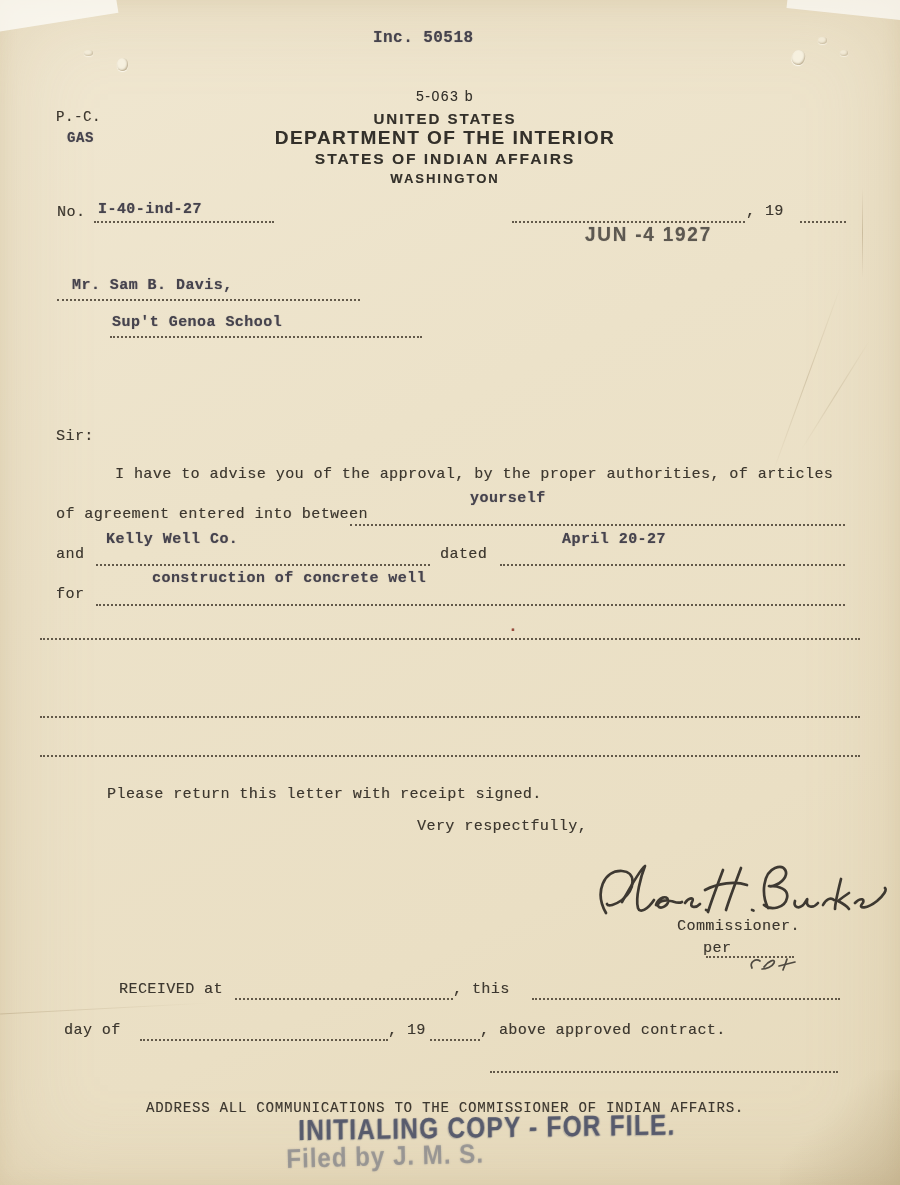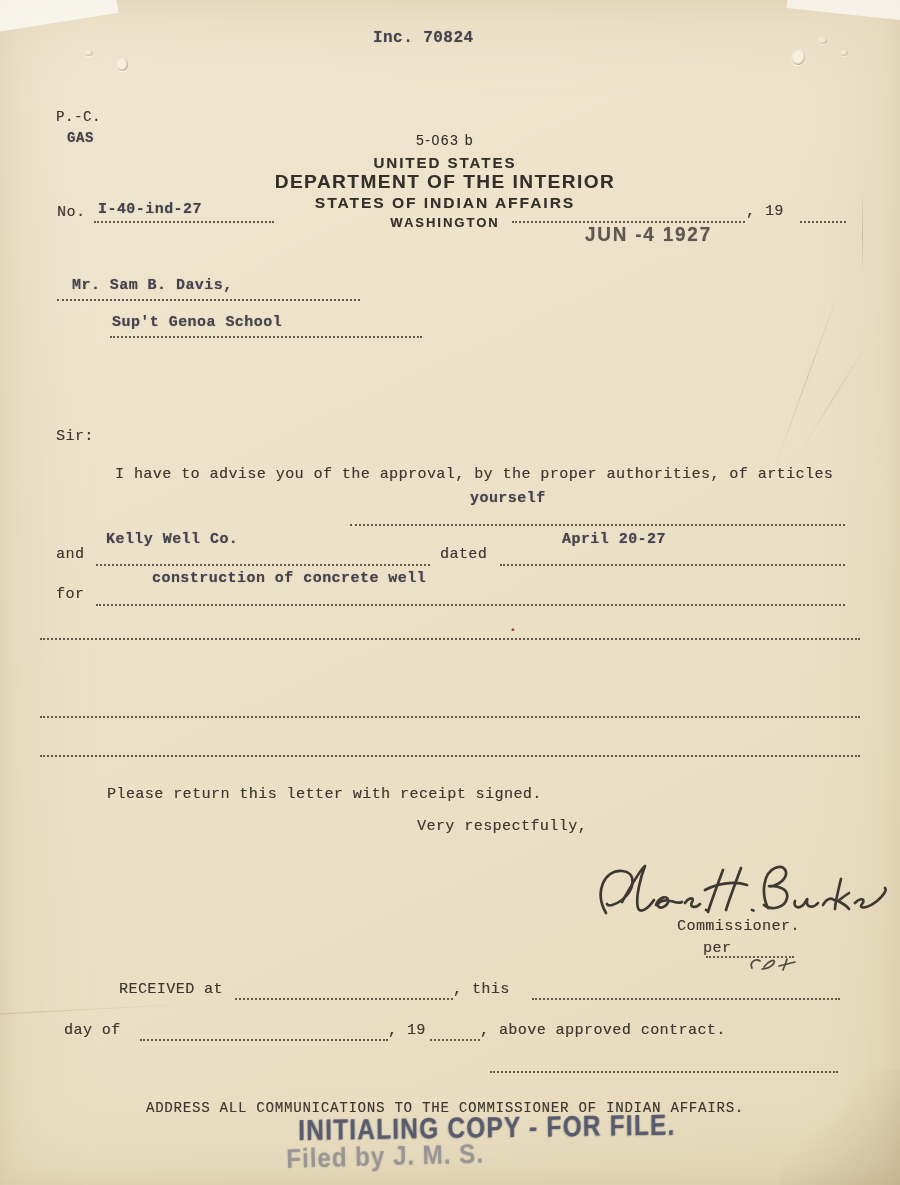--- a/index.html
+++ b/index.html
@@ -10,21 +10,21 @@
     font-family:"Liberation Mono","DejaVu Sans Mono",monospace;
     color:#3c372f;
   }
   .el{position:absolute;white-space:pre;}
   .tw{font-size:15px;letter-spacing:.45px;color:#3c372f;
       text-shadow:.4px .4px .6px rgba(70,60,45,.4);}
   .tw-sm{font-size:14px;letter-spacing:.6px;}
   .typed{font-weight:700;color:#46434d;text-shadow:0 0 1px rgba(70,67,80,.55);}
   .printed{font-family:"Liberation Sans","DejaVu Sans",sans-serif;color:#33302a;
       text-shadow:.3px .3px .4px rgba(60,55,45,.35);}
-  .hdr{left:0;width:890px;text-align:center;font-weight:600;margin-top:44px;}
+  .hdr{left:0;width:890px;text-align:center;font-weight:600;}
   .dotted{height:0;border-bottom:2px dotted rgba(64,55,42,.8);}
   .stamp{font-family:"Liberation Sans","DejaVu Sans",sans-serif;transform-origin:left top;}
   .blemish{position:absolute;background:#f6f0df;border-radius:45%;
       box-shadow:inset -1px -1px 2px rgba(140,118,78,.55),0 1px 1px rgba(255,253,246,.8);}
   .crease{position:absolute;pointer-events:none;}
   svg{overflow:visible;}
 </style>
 </head>
 <body>
 
@@ -36,21 +36,21 @@
   <div class="blemish" style="left:84px;top:50px;width:9px;height:6px;opacity:.7;"></div>
   <div class="blemish" style="left:792px;top:50px;width:13px;height:15px;transform:rotate(18deg);"></div>
   <div class="blemish" style="left:818px;top:37px;width:9px;height:7px;opacity:.7;"></div>
   <div class="blemish" style="left:840px;top:50px;width:8px;height:6px;opacity:.65;"></div>
   <div class="crease" style="left:862px;top:188px;width:1px;height:90px;background:linear-gradient(rgba(150,128,88,0),rgba(150,128,88,.35),rgba(150,128,88,0));"></div>
   <div class="crease" style="left:806px;top:280px;width:1px;height:200px;background:linear-gradient(rgba(150,128,88,0),rgba(150,128,88,.28),rgba(150,128,88,0));transform:rotate(20deg);"></div>
   <div class="crease" style="left:835px;top:330px;width:1px;height:130px;background:linear-gradient(rgba(150,128,88,0),rgba(150,128,88,.22),rgba(150,128,88,0));transform:rotate(32deg);"></div>
   <div class="crease" style="left:780px;top:1070px;width:120px;height:115px;background:linear-gradient(315deg,rgba(158,136,96,.32),rgba(158,136,96,0) 62%);"></div>
   <div class="crease" style="left:0px;top:1008px;width:210px;height:1px;background:linear-gradient(90deg,rgba(150,128,88,.3),rgba(150,128,88,0));transform:rotate(-3deg);"></div>
 
-  <div class="el tw typed" style="left:373px;top:29px;font-size:16px;">Inc. 70824</div>
+  <div class="el tw typed" style="left:373px;top:29px;font-size:16px;">Inc. 50518</div>
   <div class="el printed hdr" style="top:88px;font-size:14px;letter-spacing:1.5px;font-weight:400;">5-063 b</div>
 
   <div class="el tw-sm tw" style="left:56px;top:109px;">P.-C.</div>
   <div class="el tw-sm tw typed" style="left:67px;top:130px;">GAS</div>
 
   <div class="el printed hdr" style="top:110px;font-size:15px;letter-spacing:2px;">UNITED STATES</div>
   <div class="el printed hdr" style="top:127px;font-size:19px;letter-spacing:1.5px;">DEPARTMENT OF THE INTERIOR</div>
   <div class="el printed hdr" style="top:150px;font-size:15.5px;letter-spacing:2px;">STATES OF INDIAN AFFAIRS</div>
   <div class="el printed hdr" style="top:171px;font-size:13px;letter-spacing:2px;">WASHINGTON</div>
 
@@ -66,20 +66,21 @@
   <div class="el tw typed" style="left:72px;top:277px;">Mr. Sam B. Davis,</div>
   <div class="el dotted" style="left:57px;top:299px;width:303px;"></div>
   <div class="el tw typed" style="left:112px;top:314px;">Sup't Genoa School</div>
   <div class="el dotted" style="left:110px;top:336px;width:312px;"></div>
 
   <div class="el tw" style="left:56px;top:428px;">Sir:</div>
 
   <div class="el tw" style="left:115px;top:466px;">I have to advise you of the approval, by the proper authorities, of articles</div>
 
   <div class="el tw typed" style="left:470px;top:490px;">yourself</div>
+  <div class="el tw" style="left:56px;top:506px;">of agreement entered into between</div>
   <div class="el dotted" style="left:350px;top:524px;width:495px;"></div>
 
   <div class="el tw typed" style="left:106px;top:531px;text-align:right;">Kelly Well Co.</div>
   <div class="el tw typed" style="left:562px;top:531px;">April 20-27</div>
   <div class="el tw" style="left:56px;top:546px;">and</div>
   <div class="el dotted" style="left:96px;top:564px;width:334px;"></div>
   <div class="el tw" style="left:440px;top:546px;">dated</div>
   <div class="el dotted" style="left:500px;top:564px;width:345px;"></div>
 
   <div class="el tw typed" style="left:152px;top:570px;">construction of concrete well</div>

